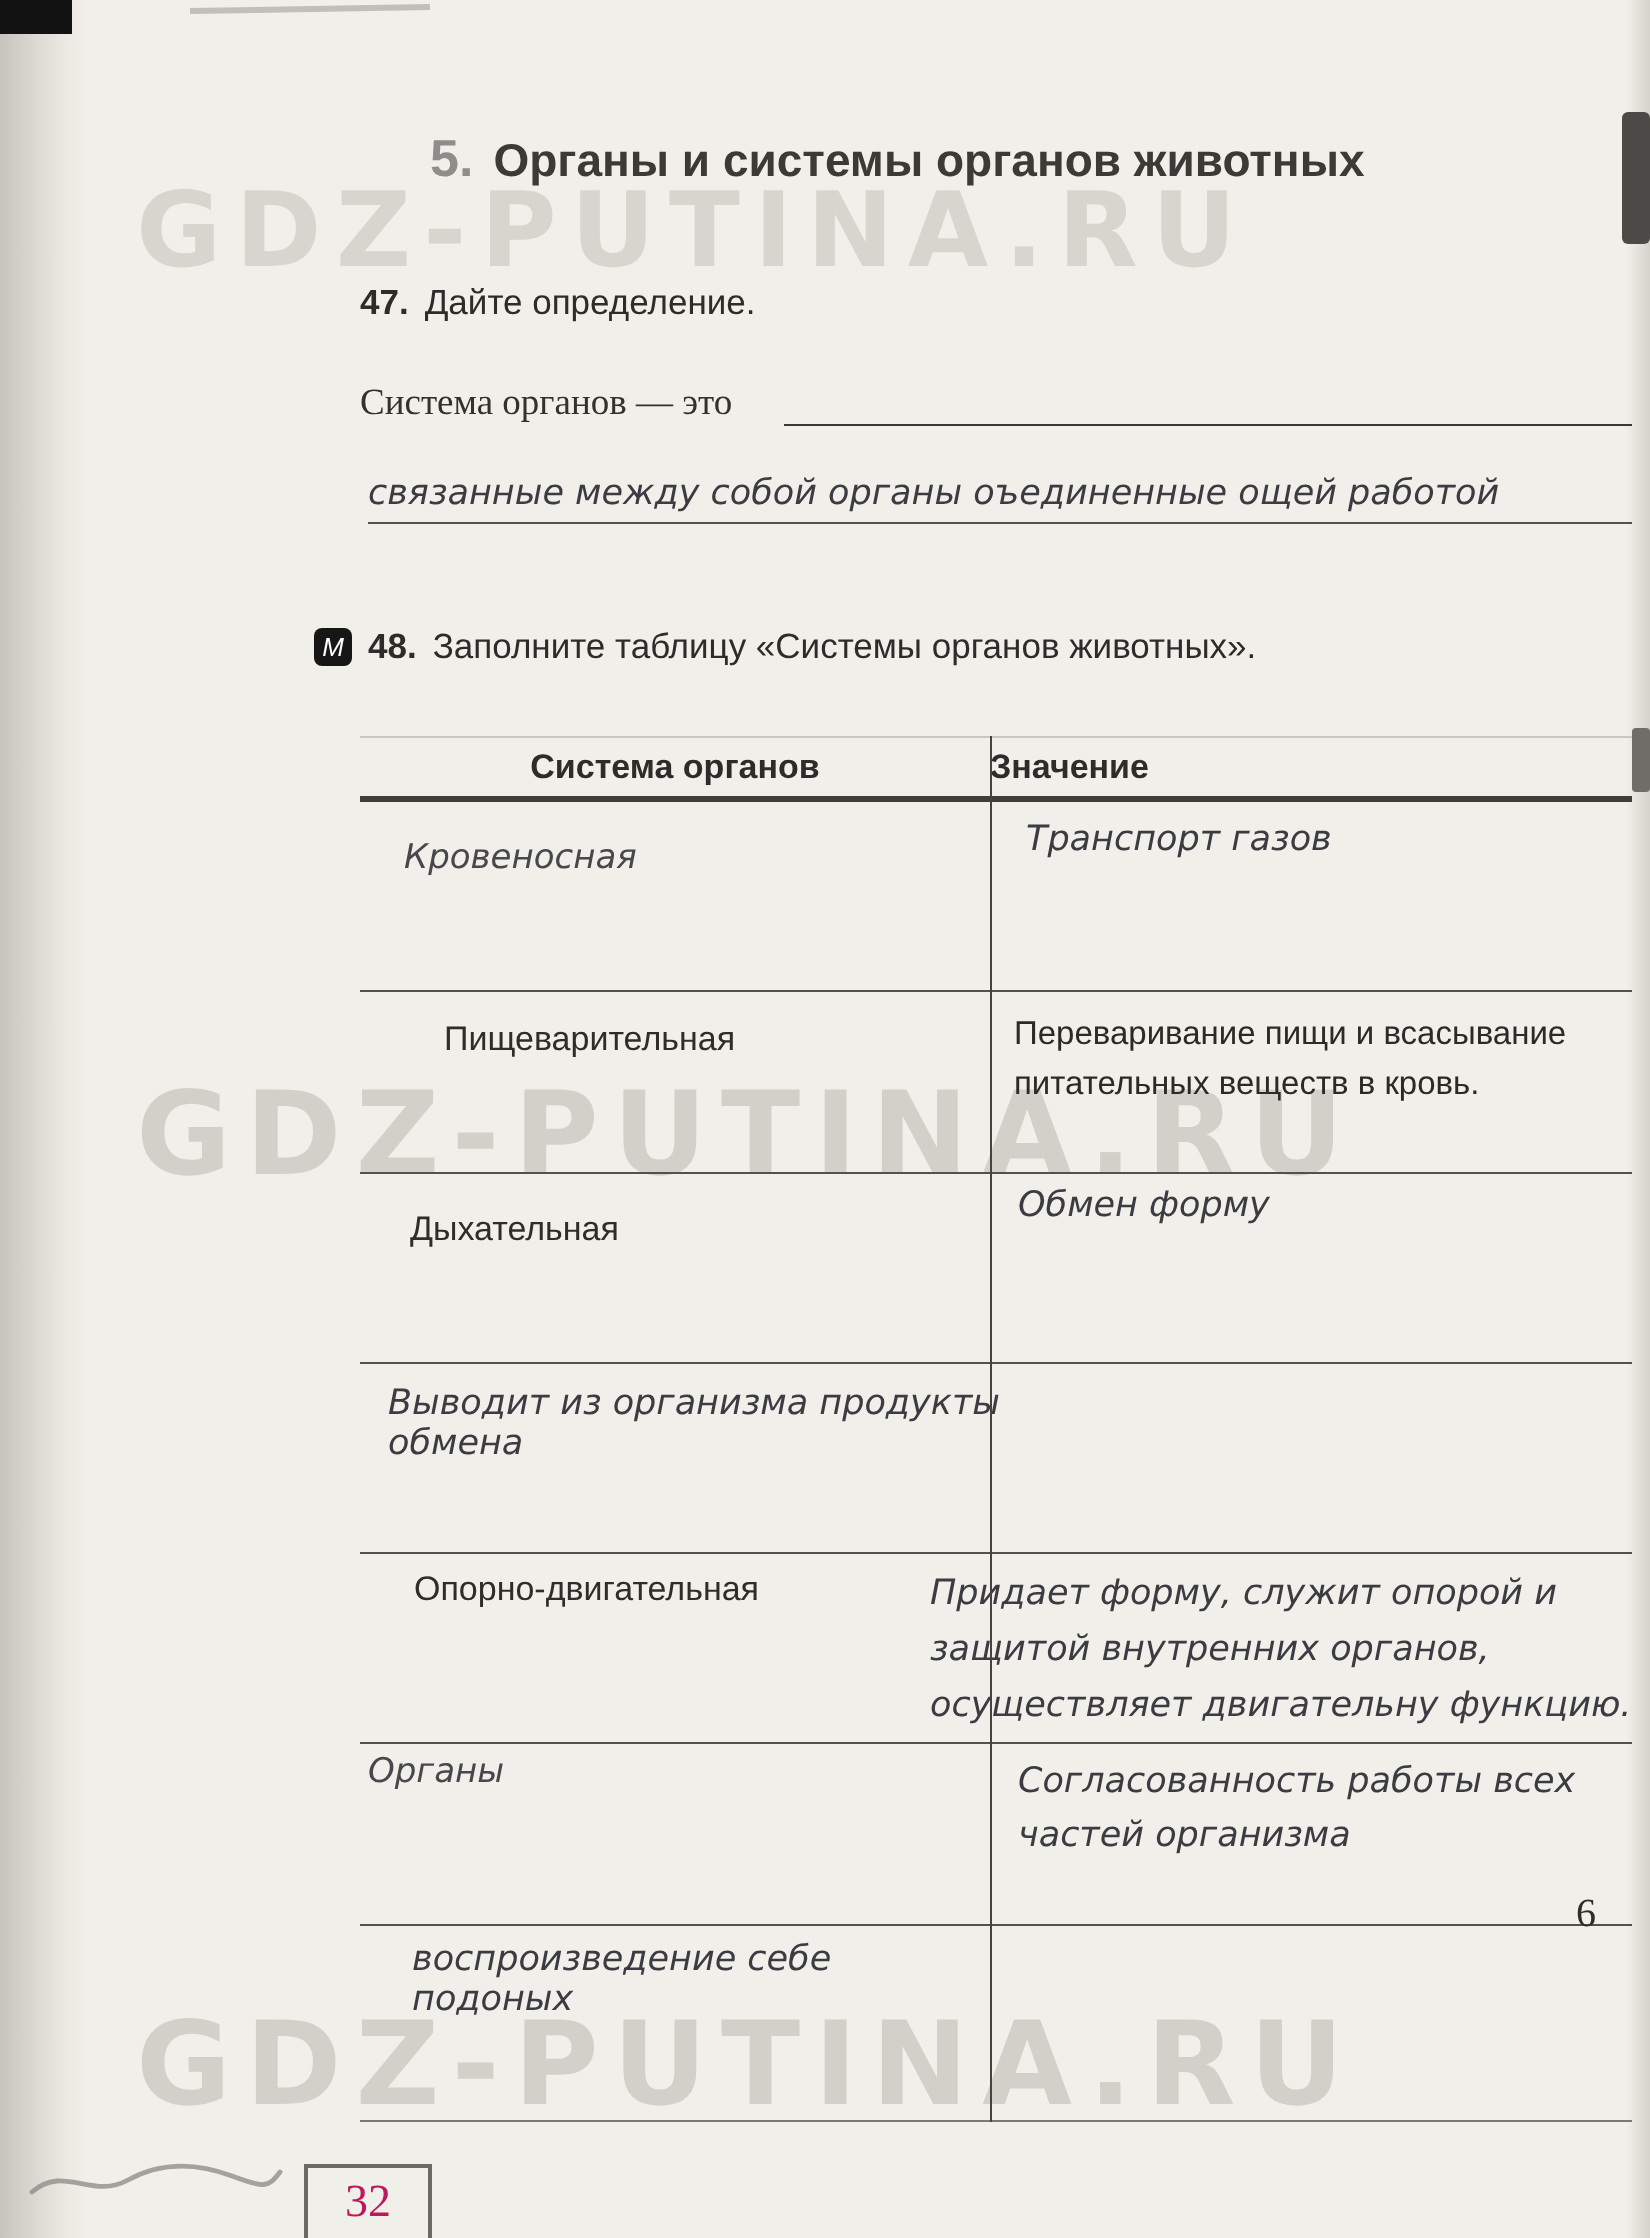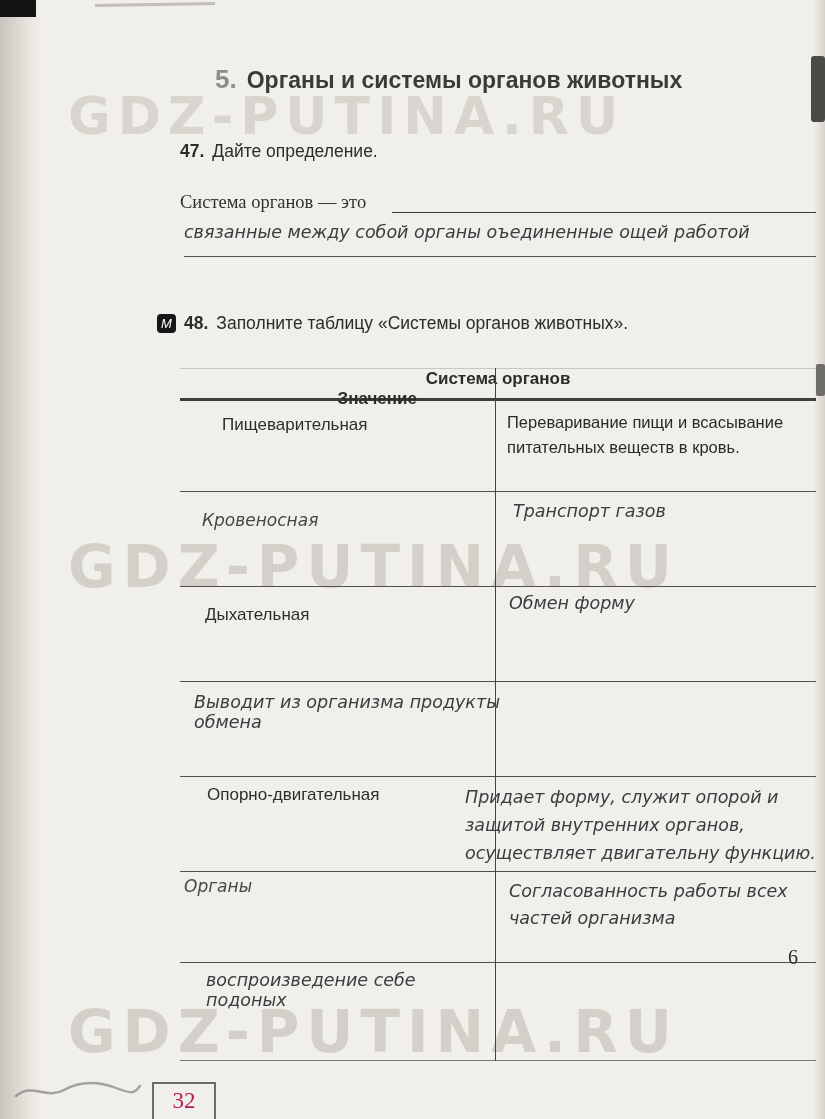--- a/index.html
+++ b/index.html
@@ -30,35 +30,35 @@
   .heading .num{color:#8f8d89;margin-right:10px;font-size:26px;}
   .heading .txt{color:#3c3a37;}
 
   .task{position:absolute;z-index:2;font-size:17.5px;}
   .task47{left:180px;top:141px;}
   .task .tnum{font-weight:bold;margin-right:8px;}
 
   .prompt-row{position:absolute;left:180px;top:192px;width:636px;z-index:2;
     font-family:"Liberation Serif", serif;font-size:18.5px;color:#33312e;}
   .prompt-line{position:absolute;left:212px;top:20px;right:0;border-bottom:1.6px solid #3a3835;}
-  .answer-line1{position:absolute;left:184px;top:222px;width:632px;z-index:2;
-    border-bottom:1.4px solid #55524d;padding-bottom:14px;}
+  .answer-line1{position:absolute;left:184px;top:237px;width:632px;z-index:2;
+    border-bottom:1.4px solid #55524d;padding-bottom:4px;}
 
   .hand{font-family:"DejaVu Sans", cursive;font-style:italic;color:#3b3b41;font-size:17.5px;}
 
   .task48{left:157px;top:313px;display:flex;align-items:flex-start;}
   .m-badge{display:inline-block;width:19px;height:19px;background:#161616;color:#fff;
     border-radius:4px;font-size:13px;font-style:italic;text-align:center;line-height:19px;
     margin-right:8px;margin-top:1px;}
 
   .otable{position:absolute;left:180px;top:368px;width:636px;z-index:2;}
   .otable .vline{position:absolute;left:315px;top:0;bottom:0;width:1px;background:#45433f;}
   .trow{display:flex;box-sizing:border-box;border-bottom:1px solid #54514c;}
   .thead{height:33px;border-top:1px solid #c9c6c0;border-bottom:3px solid #403e3a;
-    font-weight:bold;font-size:17px;align-items:center;flex-direction:column;}
+    font-weight:bold;font-size:17px;align-items:center;}
   .thead .hc{text-align:center;}
   .c-left{width:315px;box-sizing:border-box;}
   .c-right{width:321px;box-sizing:border-box;padding-left:12px;}
   .sys{font-size:17px;color:#2f2d2a;}
   .meaning-printed{font-size:16.5px;line-height:25px;color:#2c2a28;}
   .r1{height:91px;} .r2{height:95px;} .r3{height:95px;} .r4{height:95px;}
   .r5{height:95px;} .r6{height:91px;} .r7{height:98px;border-bottom:1px solid #7b7873;}
   .r1 .c-left{padding:14px 0 0 42px;} .r1 .c-right{padding-top:9px;}
   .r2 .c-left{padding:18px 0 0 22px;} .r2 .c-right{padding-top:9px;padding-left:18px;}
   .r3 .c-left{padding:18px 0 0 25px;} .r3 .c-right{padding-top:6px;padding-left:14px;}
@@ -115,28 +115,28 @@
 </div>
 
 <div class="otable">
   <div class="vline"></div>
 
   <div class="trow thead">
     <div class="c-left hc">Система органов</div>
     <div class="c-right hc" style="padding-left:0;text-align:left;">Значение</div>
   </div>
 
+  <div class="trow r2">
+    <div class="c-left sys hand-sys">Кровеносная</div>
+    <div class="c-right hand">Транспорт газов</div>
+  </div>
+
   <div class="trow r1">
     <div class="c-left sys">Пищеварительная</div>
     <div class="c-right meaning-printed">Переваривание пищи и всасывание питательных веществ в кровь.</div>
-  </div>
-
-  <div class="trow r2">
-    <div class="c-left sys hand-sys">Кровеносная</div>
-    <div class="c-right hand">Транспорт газов</div>
   </div>
 
   <div class="trow r3">
     <div class="c-left sys">Дыхательная</div>
     <div class="c-right hand">Обмен форму</div>
   </div>
 
   <div class="trow r4">
     <div class="c-right hand">Выводит из организма продукты обмена</div>
   </div>

